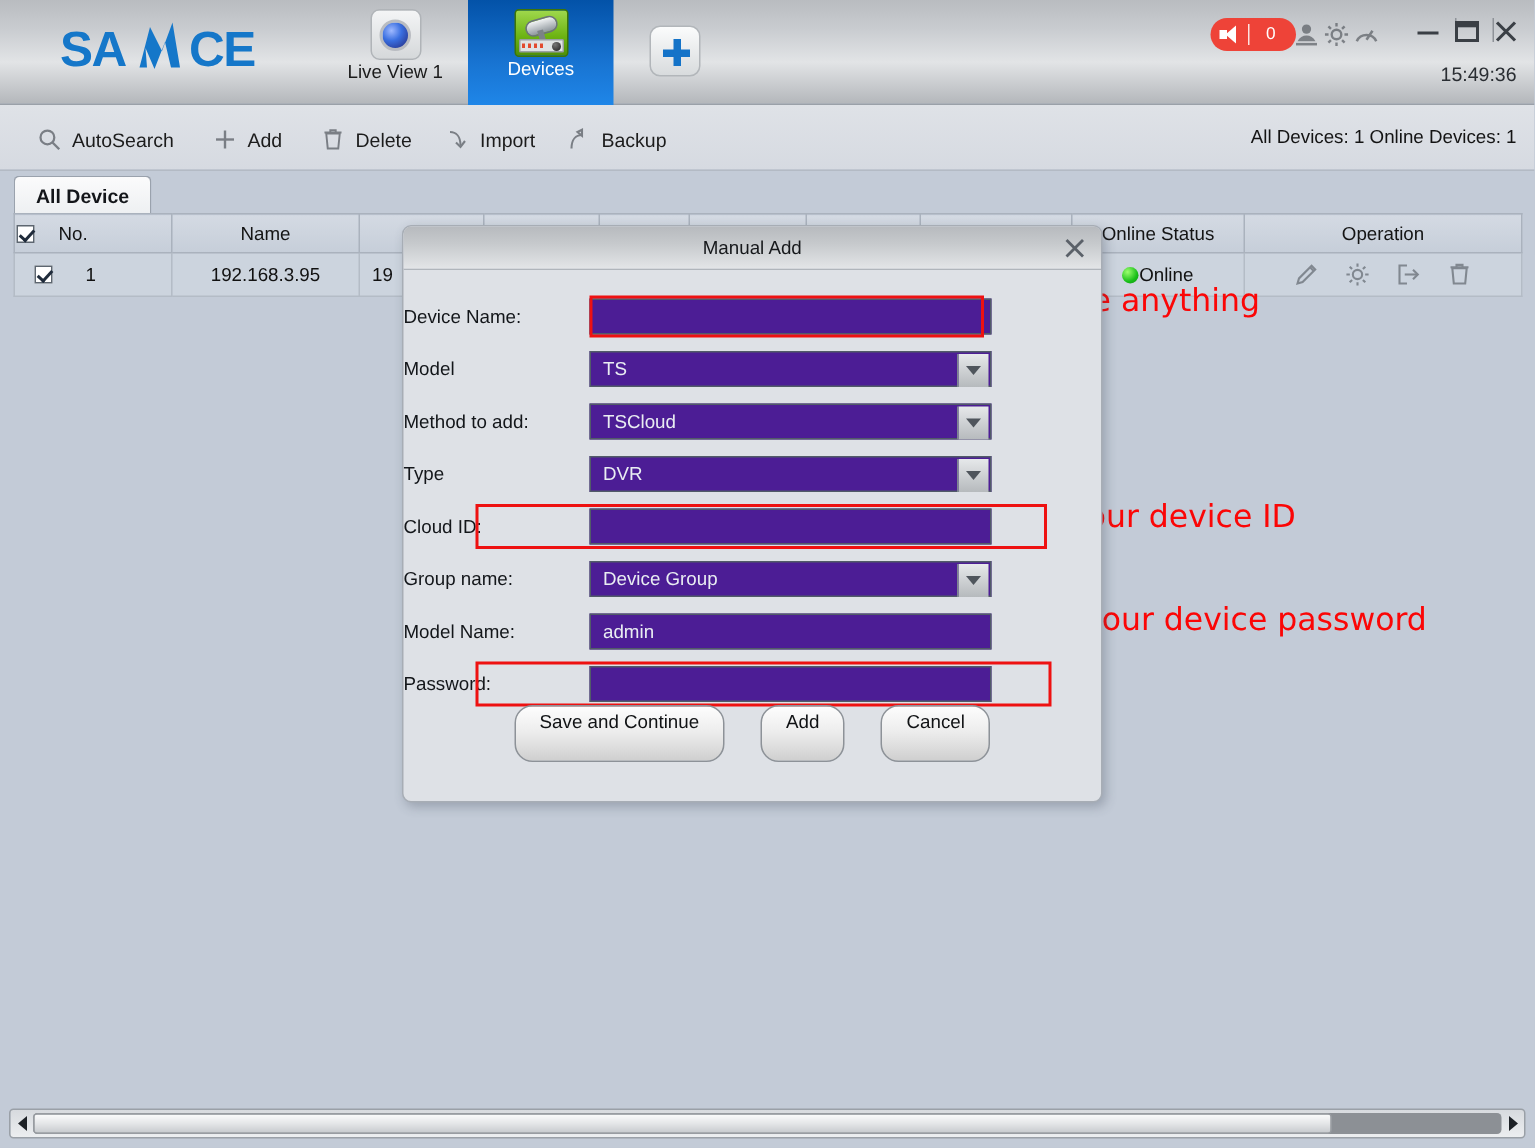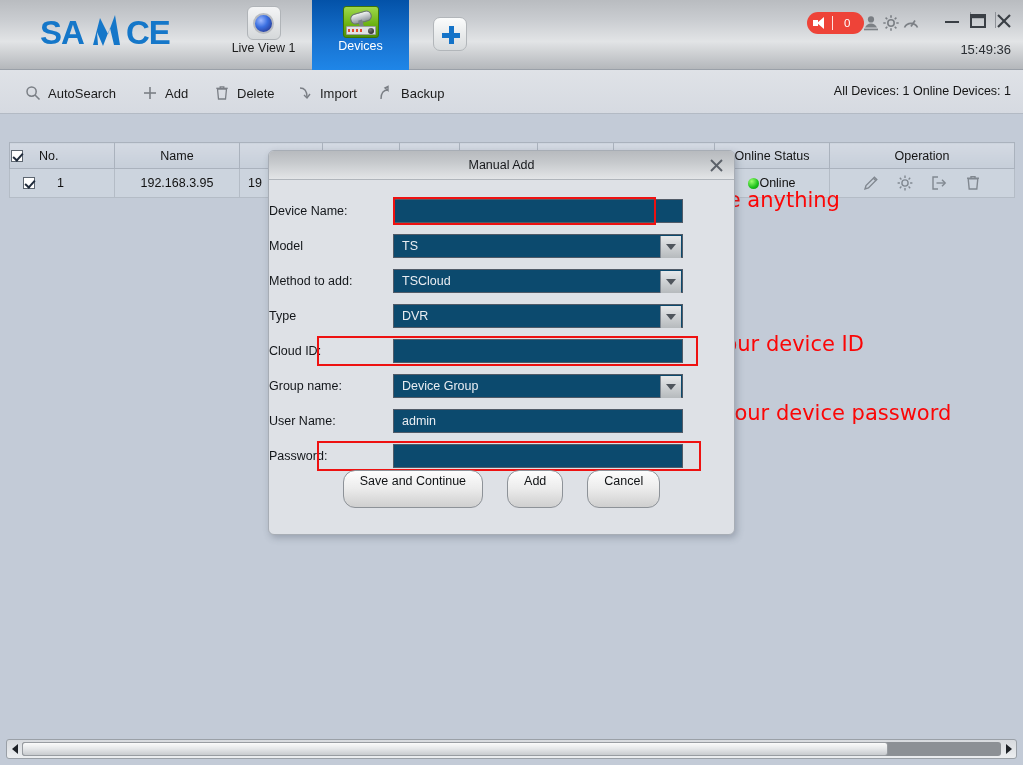--- a/index.html
+++ b/index.html
@@ -209,21 +209,21 @@
   .dlg-close {
     position: absolute; right: 8px; top: 5px; width: 19px; height: 19px; cursor: pointer;
   }
   .form { padding: 14px 0 0 0; }
   .frow { display: flex; align-items: center; height: 34px; margin-bottom: 1px; position: relative; }
   .flabel {
     width: 124px; text-align: left; padding-right: 9px;
     font-size: 12.5px; color: #13161a;
   }
   .fctl {
-    width: 290px; height: 24px; background: #0c4a6e;
+    width: 268px; height: 24px; background: #4c1d95;
     border: 1px solid #515b68; position: relative;
     display: flex; align-items: center;
   }
   .fctl .val { font-size: 12.5px; color: #e9edf2; padding-left: 8px; }
   .arrow {
     position: absolute; right: 1px; top: 1px; width: 21px; height: 22px;
     background: linear-gradient(to bottom,#e6e8ea,#b6babd);
     border-left: 1px solid #7d858f;
     display: flex; align-items: center; justify-content: center;
   }
@@ -415,20 +415,23 @@
               <path d="M3 14c0-6 3-9 7-9"></path>
               <path d="M7 3l3-1.5 0 4z"></path>
             </g>
           </svg>
       </span>
       <span>Backup</span>
     </div>
     <div class="devcount">All Devices:  1  Online Devices:  1</div>
   </div>
 
+  <div class="tabstrip">
+    <div class="dtab">All Device</div>
+  </div>
 
   <div class="tablewrap">
     <table class="devtbl">
       <colgroup>
         <col style="width:105px">
           <col style="width:125px">
           <col style="width:83px">
         <col style="width:77px">
           <col style="width:60px">
           <col style="width:78px">
@@ -589,21 +592,21 @@
         <div class="flabel">Group name:</div>
         <div class="fctl">
           <span class="val">Device Group</span>
           <span class="arrow">
               <i></i>
             </span>
         </div>
       </div>
 
       <div class="frow">
-        <div class="flabel">User Name:</div>
+        <div class="flabel">Model Name:</div>
         <div class="fctl">
           <span class="val">admin</span>
         </div>
       </div>
 
       <div class="frow">
         <div class="flabel">Password:</div>
         <div class="fctl">
           <span class="val"></span>
         </div>

